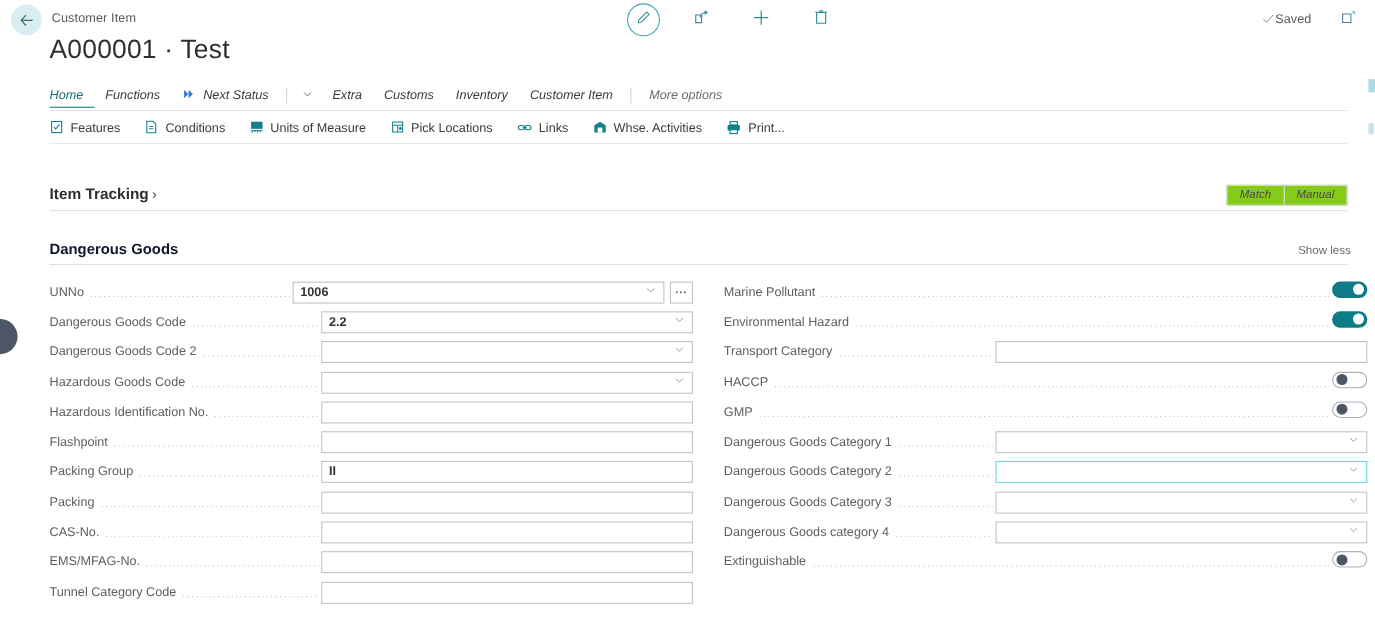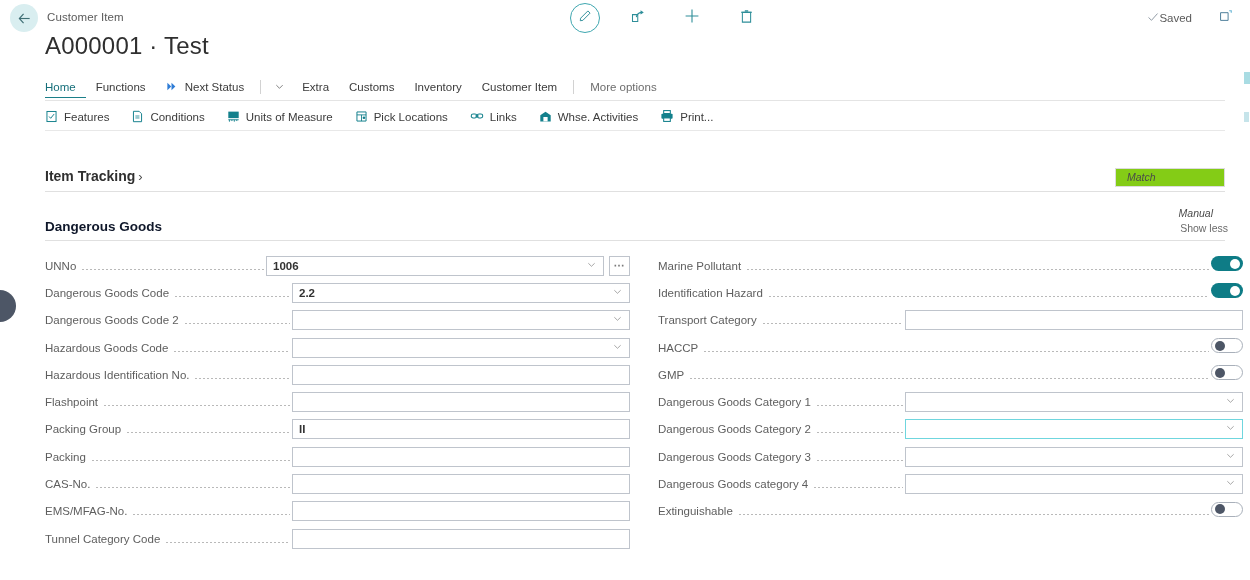--- a/index.html
+++ b/index.html
@@ -46,21 +46,21 @@
     display: flex; align-items: center; gap: 18px;
   }
   .saved-label { font-size: 11.5px; color: #5A5A5A; display:flex; align-items:center; gap:0; }
 
   
   .ribbon-tabs {
     position: absolute; left: 45px; top: 76px; height: 22px;
     display: flex; align-items: center; gap: 0px;
     font-size: 11.5px; color: #3B3B3B;
   }
-  .rtab { padding: 0 10px; height: 22px; line-height: 22px; white-space: nowrap; cursor: pointer; }
+  .rtab { padding: 0 10px; height: 22px; line-height: 22px; white-space: nowrap; cursor: pointer; font-style: italic; }
   .rtab:first-child { padding-left: 0; }
   .rtab.active { color: #166F7A; border-bottom: 1.5px solid #1B7F89; padding-bottom:0; }
   .rtab.muted { color: #6D6D6D; }
   .rtab-ico { display:inline-block; vertical-align:-1px; margin-right:5px; }
   .tab-sep { width: 1px; height: 14px; background: #D2D2D2; margin: 0 6px; }
   .caret-box { padding: 0 7px; cursor: pointer; }
 
   .ribbon-rule {
     position: absolute; left: 45px; top: 100px; width: 1180px; height: 1px; background: #E4E4E4;
   }
@@ -85,21 +85,21 @@
   .rule-itemtracking {
     position: absolute; left: 45px; top: 191px; width: 1180px; height: 1px; background: #E0E0E0;
   }
   .pill-group {
     position: absolute; right: 25px; top: 168px; display: flex;
     border: 1px solid #DCDCDC; background: #84cc16; height: 19px; font-style: italic;
   }
   .pill {
     font-size: 10.5px; color: #4A4A4A; padding: 0 11px; line-height: 17px; cursor: pointer;
   }
-  .pill + .pill { border-left: 1px solid #DCDCDC; margin-top: 36px; }
+  .pill + .pill { border-left: 1px solid #DCDCDC; }
 
   
   .sec-dg {
     position: absolute; left: 45px; top: 219px;
     font-size: 13.5px; font-weight: 600; color: #0f172a;
   }
   .rule-dg {
     position: absolute; left: 45px; top: 240px; width: 1180px; height: 1px; background: #E0E0E0;
   }
   .showless {
@@ -512,21 +512,21 @@
 
   <div class="frow">
     <div class="flabel">Marine Pollutant</div>
     <div class="dots"></div>
     <div class="fctl">
       <div class="toggle on"><span class="knob"></span></div>
     </div>
   </div>
 
   <div class="frow">
-    <div class="flabel">Identification Hazard</div>
+    <div class="flabel">Environmental Hazard</div>
     <div class="dots"></div>
     <div class="fctl">
       <div class="toggle on"><span class="knob"></span></div>
     </div>
   </div>
 
   <div class="frow">
     <div class="flabel">Transport Category</div>
     <div class="dots"></div>
     <div class="fctl">

